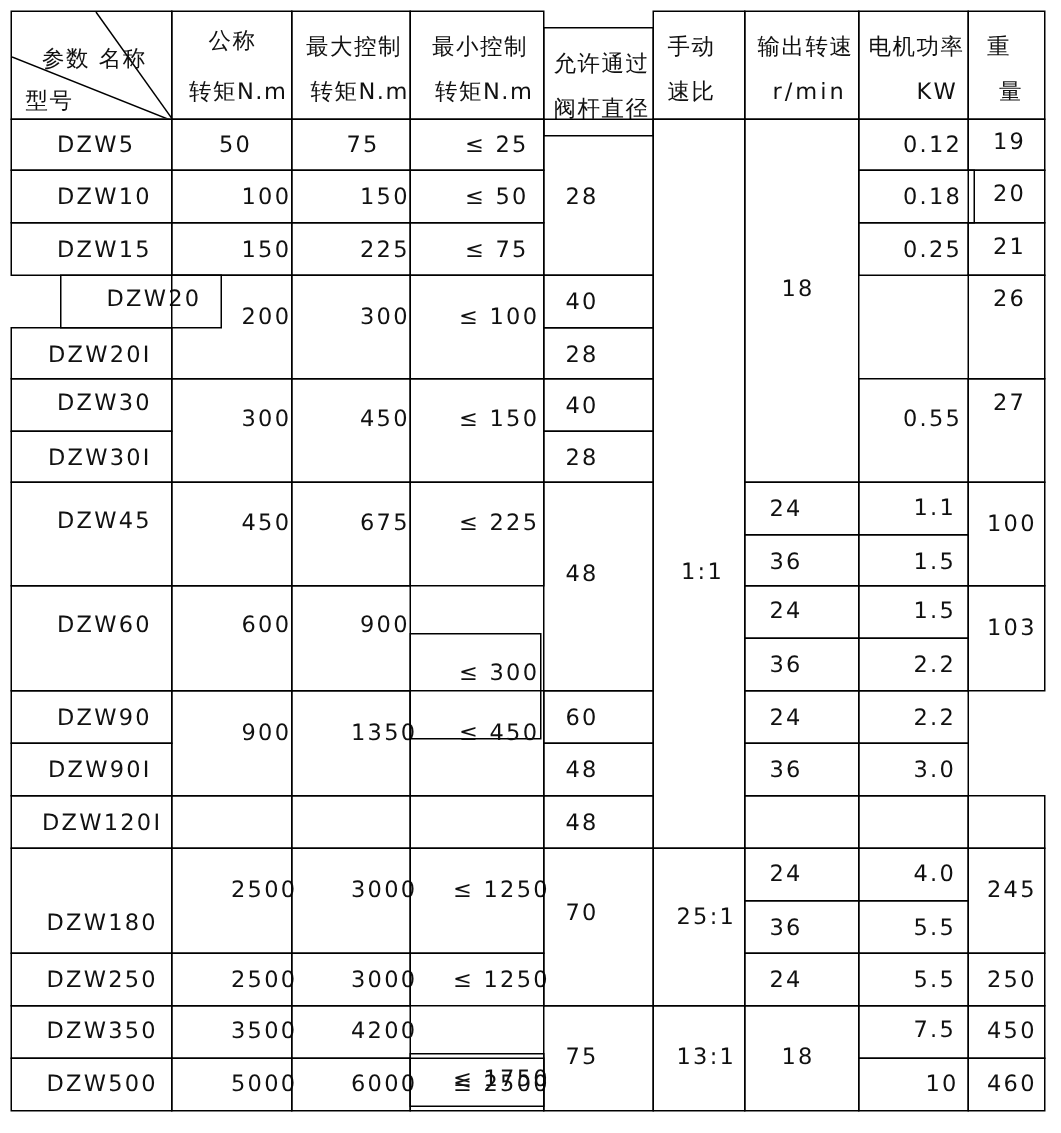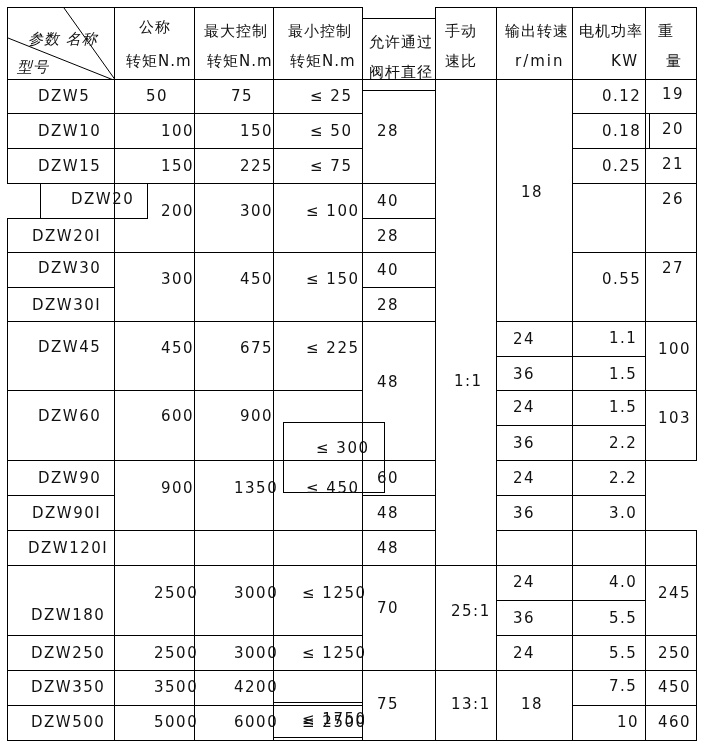--- a/index.html
+++ b/index.html
@@ -4,21 +4,21 @@
 <style>
   html, body { margin: 0; padding: 0; background: #ffffff; }
   body { width: 707px; height: 755px; position: relative; overflow: hidden;
          font-family: "DejaVu Sans", sans-serif; color: #111; }
   #spec-table { position: absolute; left: 8px; top: 8px; width: 689px; height: 733px; }
   .cell { position: absolute; box-sizing: border-box; border: 1px solid #000;
           margin-left: -1px; margin-top: -1px; font-size: 15px; letter-spacing: 1.5px;
           line-height: 1; white-space: nowrap; }
   .cell span { position: absolute; }
   .hdr { font-size: 15px; letter-spacing: 1px; }
-  .diag { overflow: hidden; font-style: italic; }
+  .diag { overflow: hidden; }
   .diag svg { position: absolute; left: 0; top: 0; }
 </style>
 </head>
 <body>
 
 <div id="spec-table">
 
   <div class="cell diag" style="left:0;top:0;width:108px;height:73px;">
     <svg width="108" height="73">
       <line x1="56" y1="0" x2="108" y2="73" stroke="#000" stroke-width="1"></line>
@@ -201,21 +201,21 @@
     </div>
   <div class="cell" style="left:266px;top:176px;width:90px;height:70px;">
       <span style="left:32px;top:20px;">≤ 100</span>
     </div>
   <div class="cell" style="left:266px;top:245px;width:90px;height:70px;">
       <span style="left:32px;top:19px;">≤ 150</span>
     </div>
   <div class="cell" style="left:266px;top:314px;width:90px;height:70px;">
       <span style="left:32px;top:19px;">≤ 225</span>
     </div>
-  <div class="cell" style="left:276px;top:383px;width:102px;height:71px;margin-top:31px;">
+  <div class="cell" style="left:266px;top:383px;width:88px;height:71px;margin-top:31px;">
       <span style="left:32px;top:18px;">≤ 300</span>
     </div>
   <div class="cell" style="left:266px;top:453px;width:90px;height:71px;">
       <span style="left:32px;top:20px;">≤ 450</span>
     </div>
   <div class="cell" style="left:266px;top:523px;width:90px;height:36px;">
       <span style="left:32px;top:10px;"></span>
     </div>
   <div class="cell" style="left:266px;top:558px;width:90px;height:71px;">
       <span style="left:28px;top:20px;">≤ 1250</span>

